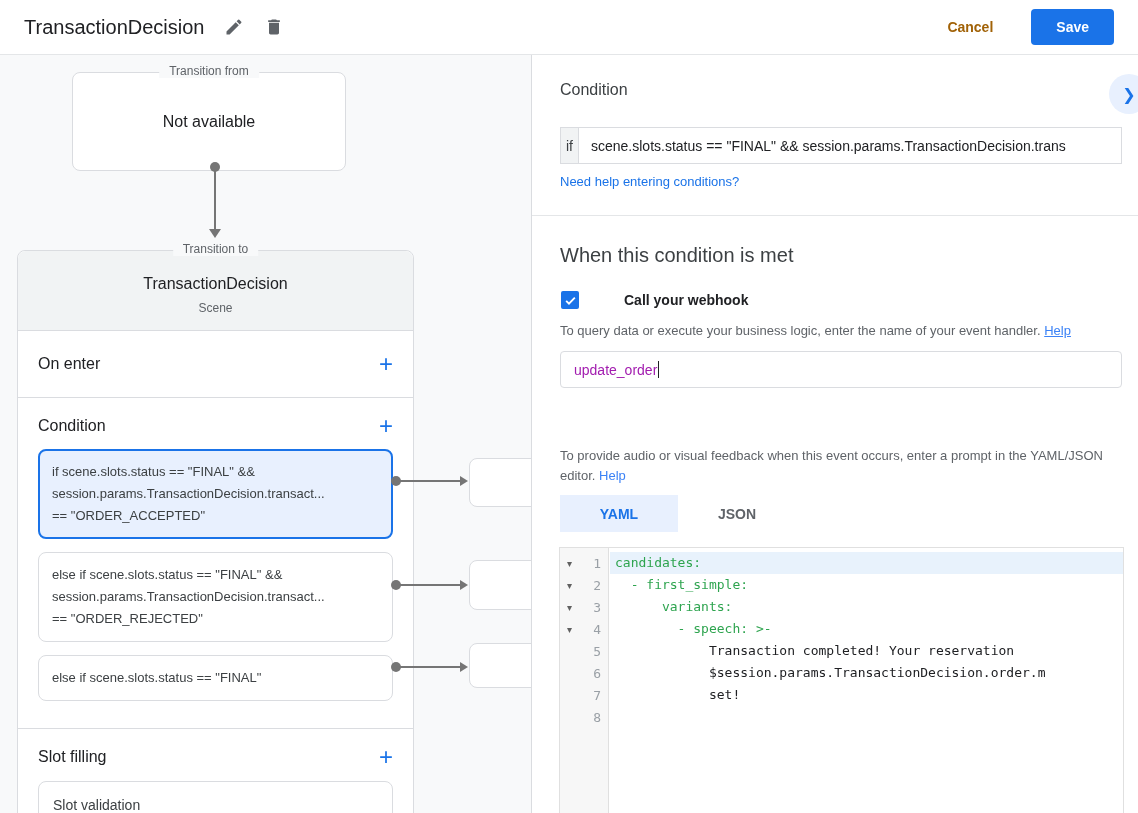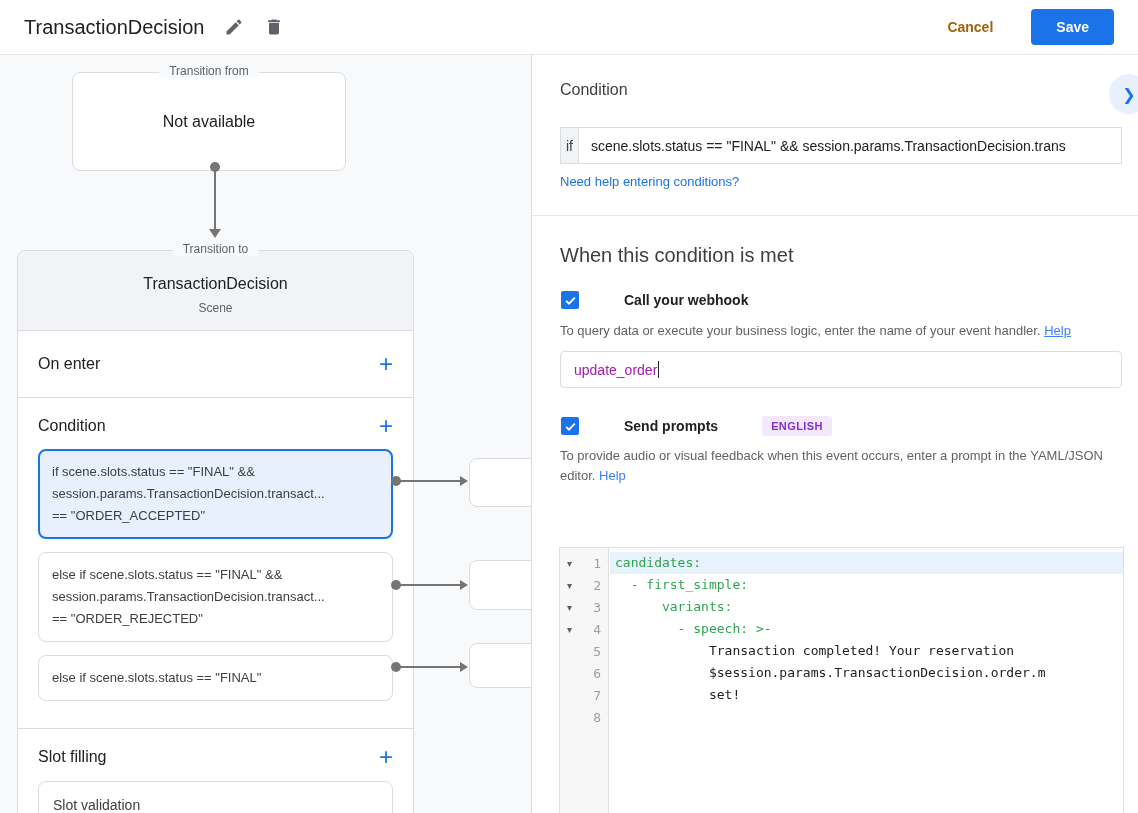--- a/index.html
+++ b/index.html
@@ -233,34 +233,29 @@
       </div>
       <div class="p-abs desc" style="top:266px;">
         <span>To query data or execute your business logic, enter the name of your event handler.</span>
         <span class="inline-link u">Help</span>
       </div>
       <div class="p-abs text-input">
         <span>update_order</span>
         <span class="caret"></span>
       </div>
 
-      <div class="p-abs check-row" style="top:361px;">
-        <div class="checkbox">
-          <svg width="13" height="13" viewBox="0 0 24 24">
-              <path fill="none" stroke="#fff" stroke-width="3.4" d="M4 12.6 9.2 17.8 20 6.6"></path>
-            </svg>
-        </div>
-        <span class="check-label">Send prompts</span>
-        <span class="lang-badge">ENGLISH</span>
-      </div>
       <div class="p-abs desc" style="top:391px;">
         <span>To provide audio or visual feedback when this event occurs, enter a prompt in the YAML/JSON editor.</span>
         <span class="inline-link">Help</span>
       </div>
 
+      <div class="p-abs tabs">
+        <div class="tab active">YAML</div>
+        <div class="tab">JSON</div>
+      </div>
 
       <div class="p-abs editor">
         <div class="gutter-bg"></div>
         <div class="ed-rows">
           <div class="ed-row">
             <div class="g-cell">
                 <span class="fold">▾</span>
                 <span class="lnum">1</span>
               </div>
             <div class="c-cell key-line hl">candidates:</div>

